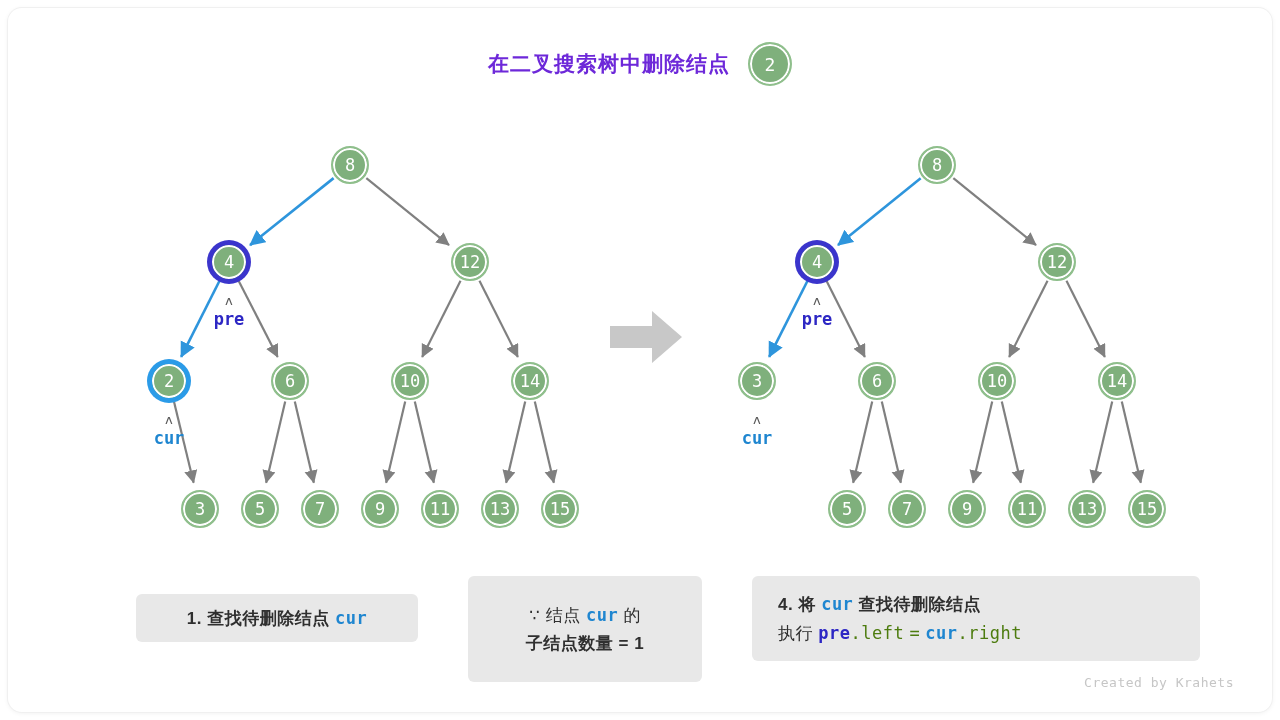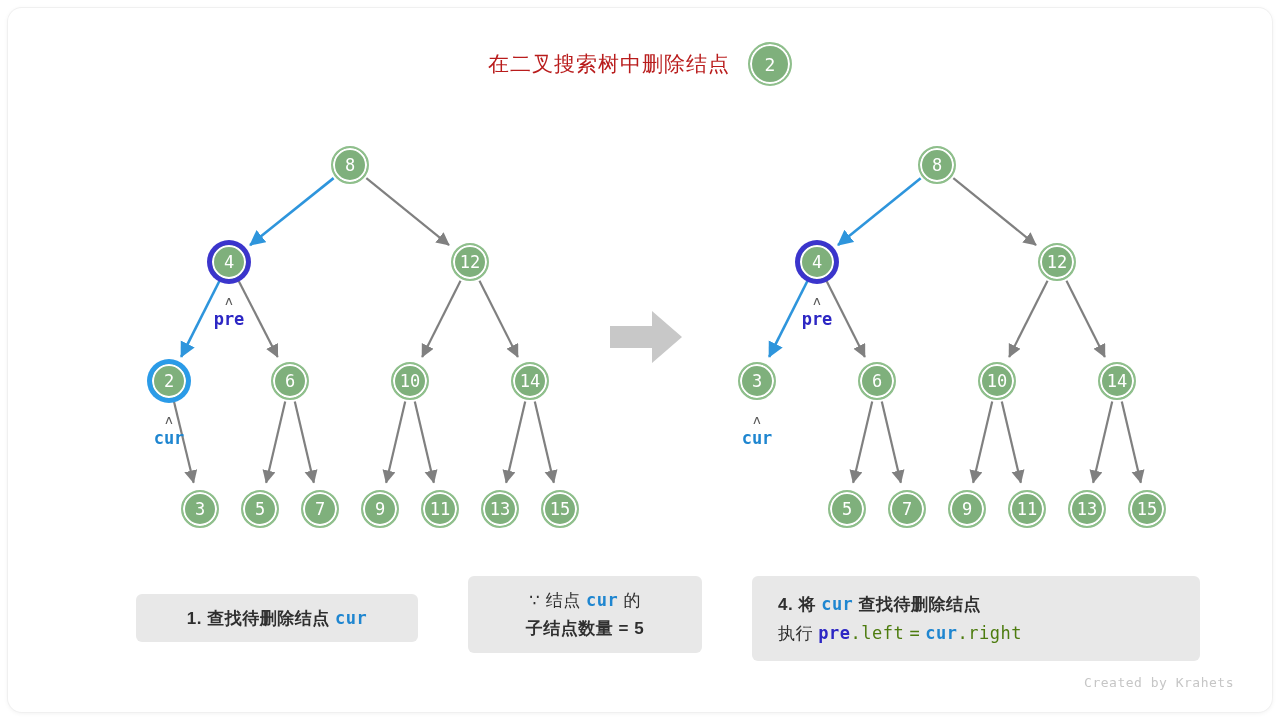--- a/index.html
+++ b/index.html
@@ -33,22 +33,22 @@
     left: 0;
     top: 34px;
     width: 1264px;
     display: flex;
     align-items: center;
     justify-content: center;
     gap: 18px;
   }
   #title-text {
     font-size: 21px;
-    font-weight: normal;
-    color: #b91c1c;
+    font-weight: bold;
+    color: #6d28d9;
     letter-spacing: 1px;
     white-space: nowrap;
   }
   .badge {
     width: 40px;
     height: 40px;
     border-radius: 50%;
     background: #7fb07c;
     border: 2px solid #8fbf8c;
     box-shadow: inset 0 0 0 2px #ffffff;
@@ -163,21 +163,21 @@
     left: 128px;
     top: 586px;
     width: 282px;
     height: 48px;
     align-items: center;
   }
   #caption-2 {
     left: 460px;
     top: 568px;
     width: 234px;
-    height: 77px;
+    height: 106px;
     align-items: center;
     padding: 0 14px;
   }
   #caption-3 {
     left: 744px;
     top: 568px;
     width: 448px;
     height: 85px;
     padding: 0 26px;
   }
@@ -362,21 +362,21 @@
     </div>
   </div>
 
   <div class="caption" id="caption-2">
     <div class="cap-line">
       <span>∵</span>
       <span>结点</span>
       <span class="mono c-cur">cur</span>
       <span>的</span>
     </div>
-    <div class="cap-line b">子结点数量 = 5</div>
+    <div class="cap-line b">子结点数量 = 1</div>
   </div>
 
   <div class="caption" id="caption-3">
     <div class="cap-line">
       <span class="b">4. 将</span>
       <span class="mono c-cur">cur</span>
       <span class="b">查找待删除结点</span>
     </div>
     <div class="cap-line">
       <span>执行</span>

